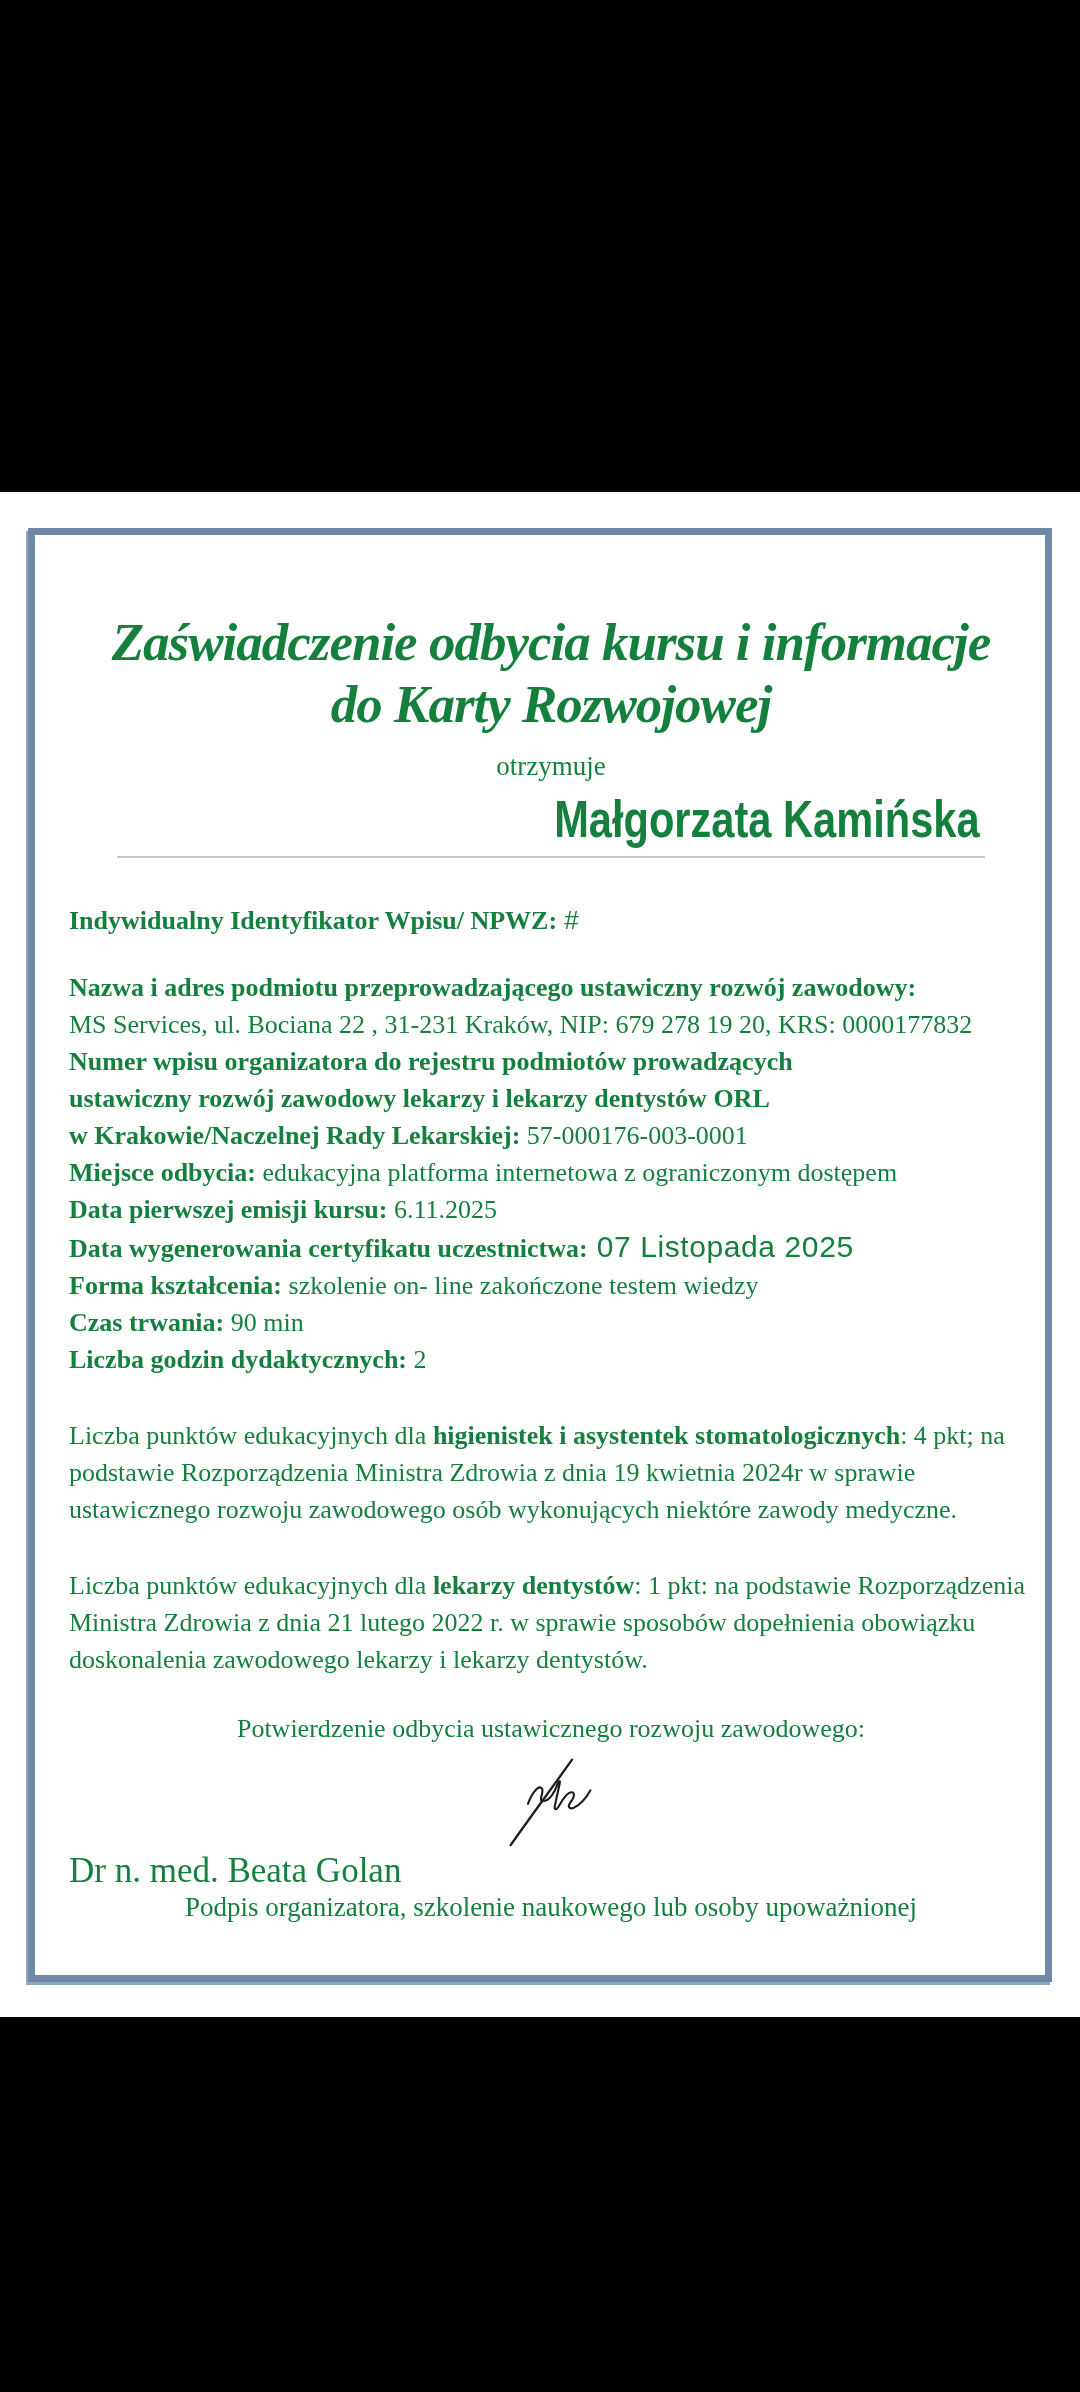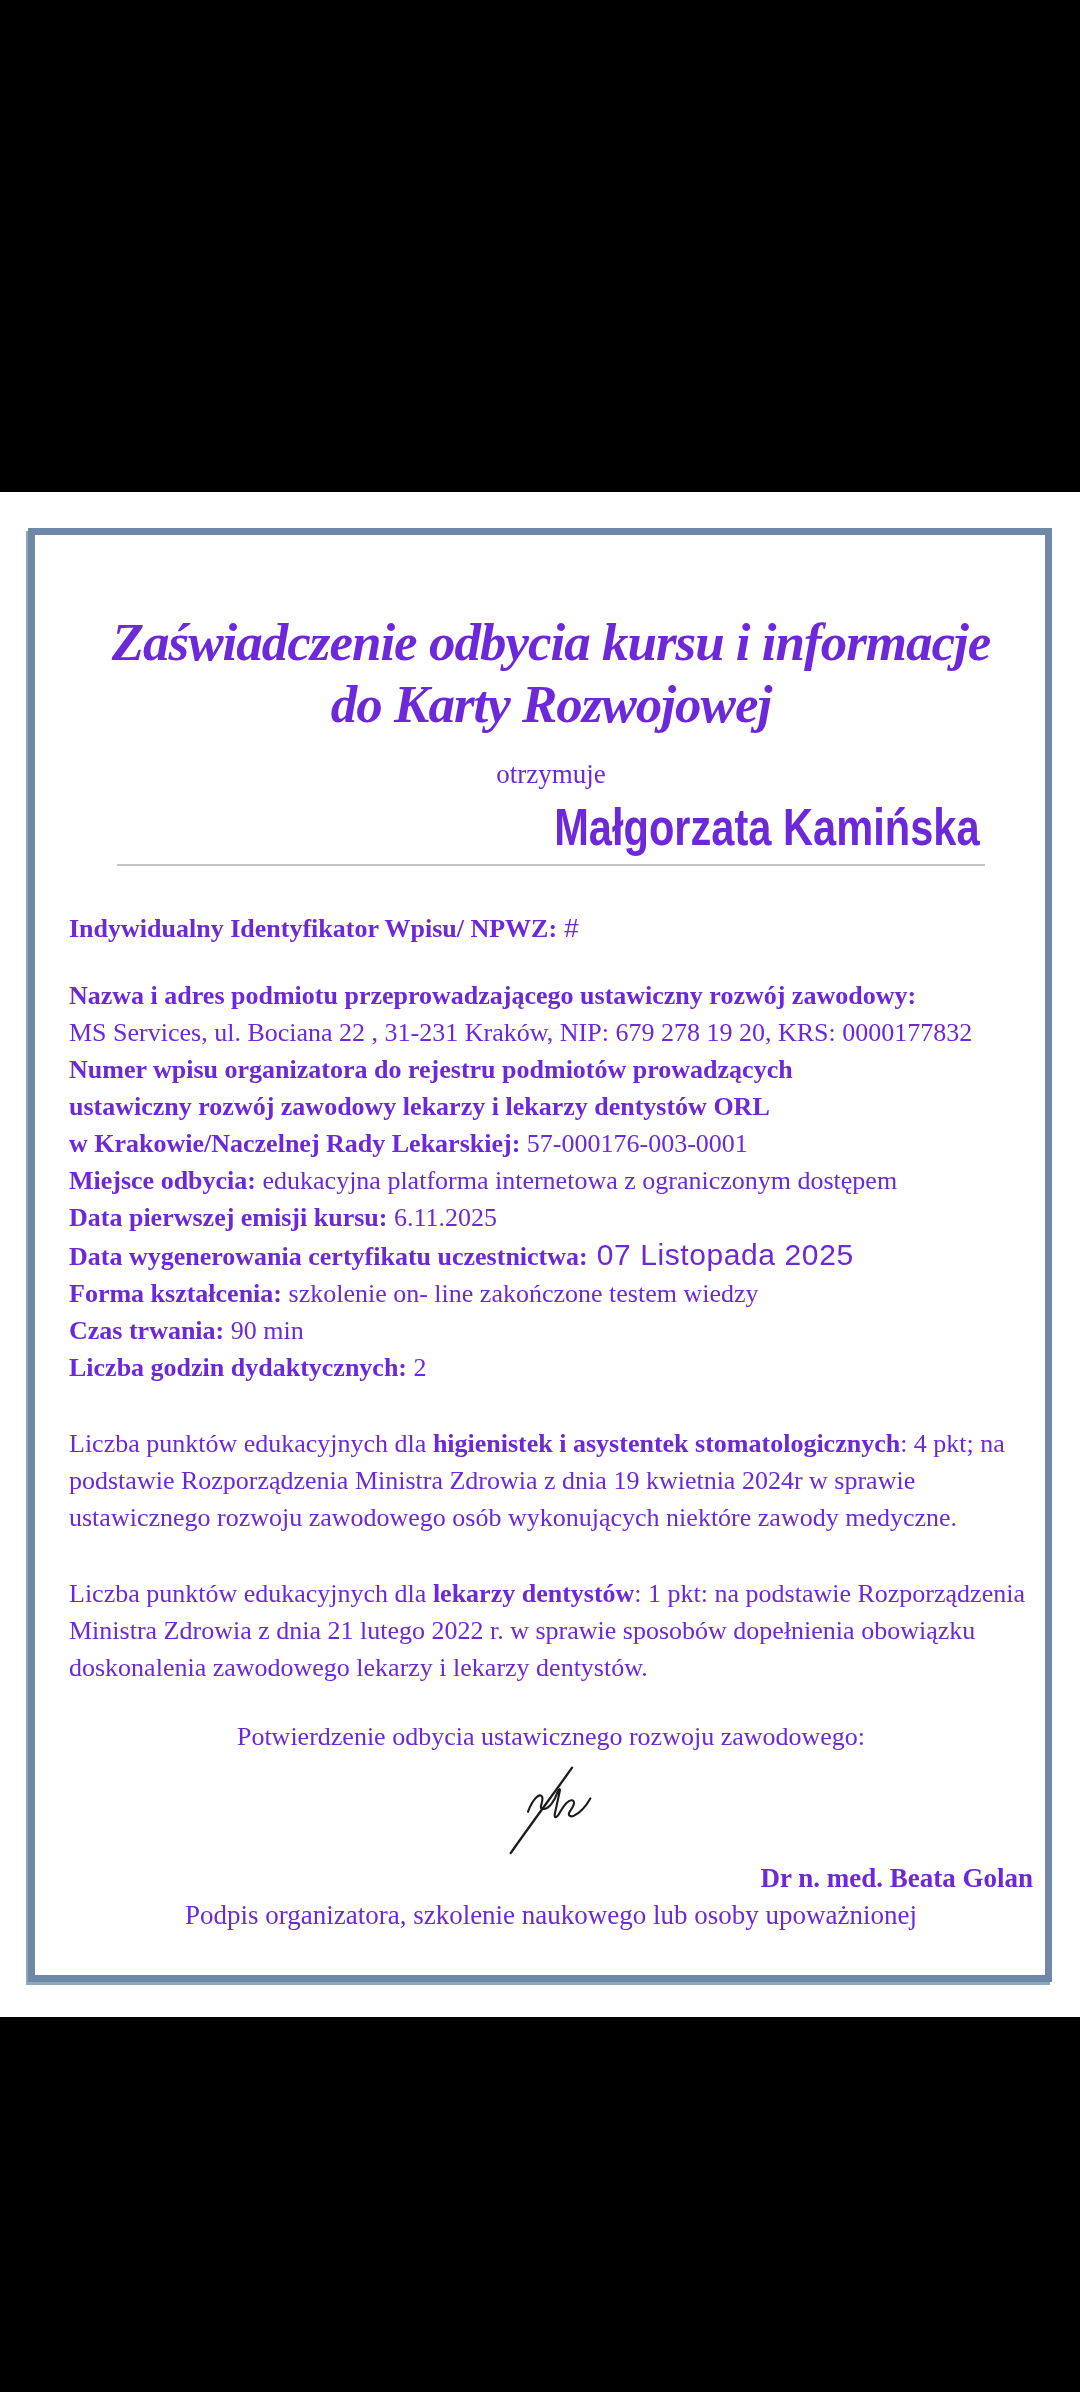--- a/index.html
+++ b/index.html
@@ -1,53 +1,53 @@
 <!DOCTYPE html>
 <html><head>
 <meta charset="utf-8">
 <style>
   html,body { margin:0; padding:0; background:#000; }
   .screen {
     position:relative; width:1080px; height:2392px; background:#000;
     margin:0 auto; overflow:hidden;
-    font-family:"Liberation Serif", serif; color:#6d28d9;
+    font-family:"Liberation Serif", serif; color:#15803d;
   }
   .band { position:absolute; left:0; width:1080px; background:#000; }
   .band.top { top:0; height:492px; }
   .band.bottom { top:2017px; height:375px; }
   .paper { position:absolute; top:492px; left:0; width:1080px; height:1525px; background:#ffffff; }
   .frame {
     position:absolute; top:36px; left:28px; width:1024px; height:1454px;
     box-sizing:border-box; border:7px solid #6d89a7; background:#fff;
     box-shadow:-2px 3px 0 0 #8fa6bc;
     padding:76px 12px 0 34px; overflow:hidden;
   }
   .title { text-align:center; font-style:italic; font-weight:700;
     font-size:53px; line-height:62px; margin:0 10px; letter-spacing:-1px; }
-  .otrzymuje { text-align:center; font-size:27px; margin-top:24px; }
+  .otrzymuje { text-align:center; font-size:27px; margin-top:16px; }
   .name-wrap { text-align:right; margin-top:8px; padding-bottom:8px; }
   .name-inner {
     display:inline-block; font-family:"Liberation Sans", sans-serif;
     font-weight:700; font-size:52px; line-height:58px;
     transform:scaleX(0.8); transform-origin:center; letter-spacing:0px;
   }
   .name-underline { width:868px; margin:0 auto; border-bottom:2px solid #c4c4c4; }
   .fields { margin-top:44px; font-size:26px; line-height:37px; }
   .field-row { white-space:nowrap; }
   .field-row.gap-after { margin-bottom:30px; }
   .fl { font-weight:700; }
   .fv { white-space:pre; }
   .fv-sans { font-family:"Liberation Sans", sans-serif; font-size:26px; }
   .fv-date { font-family:"Liberation Sans", sans-serif; font-size:30px; letter-spacing:0.6px; }
   .para { margin:39px 0 0 0; font-size:26px; line-height:37px; }
   .para .b { font-weight:700; }
   .confirmation { text-align:center; font-size:26px; margin-top:36px; }
   .sig-block { text-align:center; margin-top:8px; height:100px; }
   .sig-svg { height:96px; width:120px; }
-  .signer { text-align:right; font-size:27px; line-height:37px;font-weight:bold; }
+  .signer { text-align:left; font-size:35px; line-height:37px; }
   .caption { text-align:center; font-size:27px; line-height:37px; }
 </style>
 </head>
 <body>
 
 <div class="screen">
   <div class="band top"></div>
 
   <div class="paper">
     <div class="frame">

